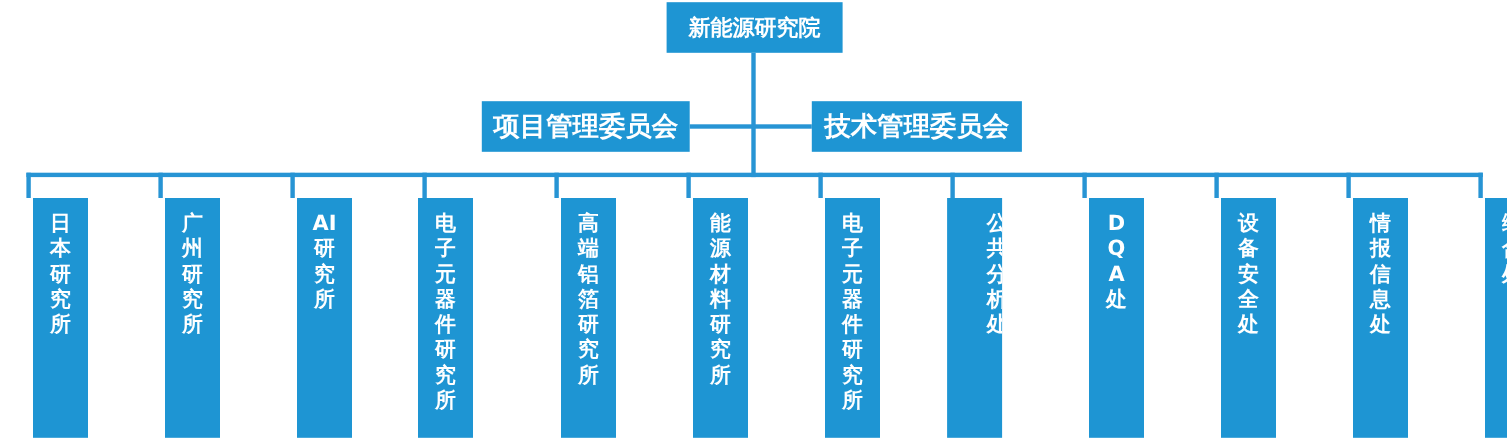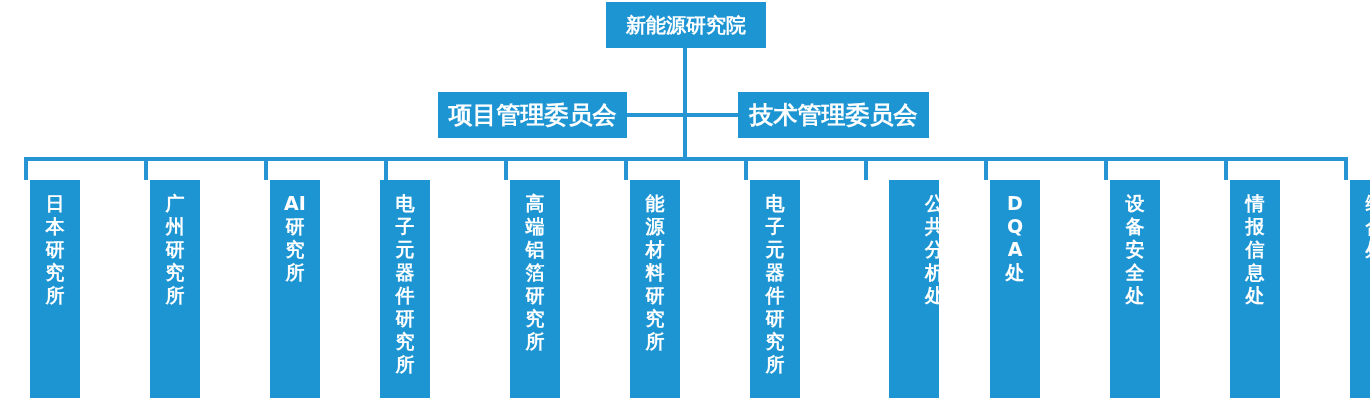--- a/index.html
+++ b/index.html
@@ -101,20 +101,20 @@
   <div class="node single committee committee-right">技术管理委员会</div>
 
   <div id="departments">
       <div class="node dept" style="left: 1px;">日本研究所</div>
       <div class="node dept" style="left: 121px;">广州研究所</div>
       <div class="node dept" style="left: 241px;">AI研究所</div>
       <div class="node dept" style="left: 351px; text-align: center;">电子元器件研究所</div>
       <div class="node dept" style="left: 481px;">高端铝箔研究所</div>
       <div class="node dept" style="left: 601px;">能源材料研究所</div>
       <div class="node dept" style="left: 721px;">电子元器件研究所</div>
-      <div class="node dept" style="left: 860px; padding-left: 36px;">公共分析处</div>
+      <div class="node dept" style="left: 832px; padding-left: 36px;">公共分析处</div>
       <div class="node dept" style="left: 961px;">DQA处</div>
       <div class="node dept" style="left: 1081px; text-align: center;">设备安全处</div>
       <div class="node dept" style="left: 1201px;">情报信息处</div>
       <div class="node dept" style="left: 1321px;">综合处</div>
     </div>
 
 </div>
 
 </body></html>

